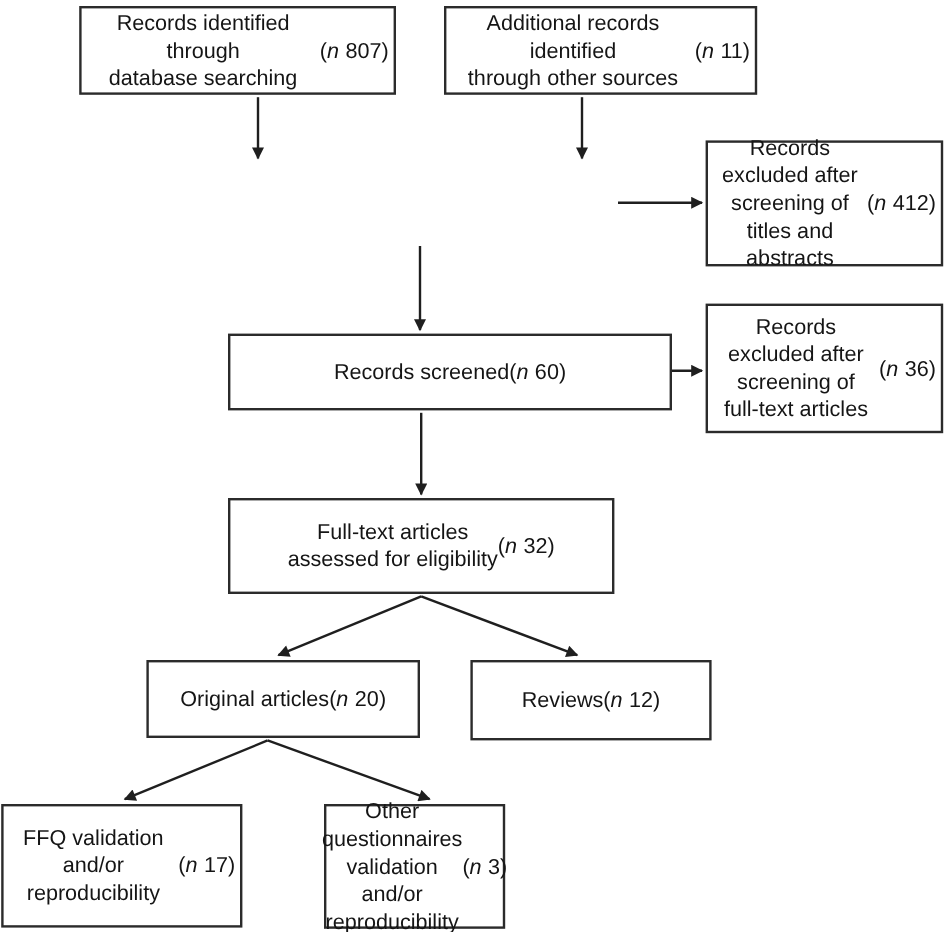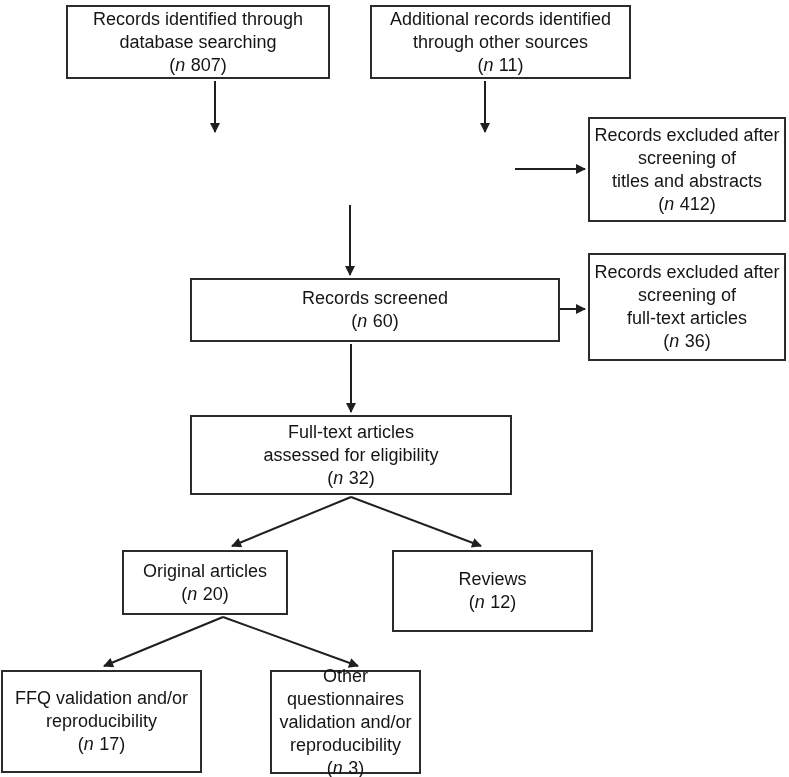--- a/index.html
+++ b/index.html
@@ -19,21 +19,21 @@
   }
   .arrows{position:absolute;left:0;top:0;width:789px;height:777px;}
   .arrow{stroke:var(--line);stroke-width:2;fill:none;}
   .arrowhead{fill:var(--line);stroke:none;}
   .box{
     position:absolute;
     box-sizing:border-box;
     background:var(--background);
     border:2px solid var(--box-border);
     display:flex;
-    flex-direction:column;
+    flex-direction:row;
     align-items:center;
     justify-content:center;
     text-align:center;
     font-size:18px;
     line-height:23px;
     padding:2px 4px;
   }
   .lines{white-space:pre-line;}
   .count .nvar{font-style:italic;}
   .count .nval{margin-left:0.30em;}
@@ -92,26 +92,26 @@
 full-text articles</div>
     <div class="count"><span>(</span><span class="nvar">n</span><span class="nval">36</span><span>)</span></div>
   </div>
 
   <div class="box" style="left:190px;top:415px;width:322px;height:80px">
     <div class="lines">Full-text articles
 assessed for eligibility</div>
     <div class="count"><span>(</span><span class="nvar">n</span><span class="nval">32</span><span>)</span></div>
   </div>
 
-  <div class="box" style="left:122px;top:550px;width:166px;height:65px">
+  <div class="box" style="left:122px;top:550px;width:228px;height:65px">
     <div class="lines">Original articles</div>
     <div class="count"><span>(</span><span class="nvar">n</span><span class="nval">20</span><span>)</span></div>
   </div>
 
-  <div class="box" style="left:392px;top:550px;width:201px;height:82px">
+  <div class="box" style="left:392px;top:550px;width:201px;height:67px">
     <div class="lines">Reviews</div>
     <div class="count"><span>(</span><span class="nvar">n</span><span class="nval">12</span><span>)</span></div>
   </div>
 
   <div class="box" style="left:1px;top:670px;width:201px;height:103px">
     <div class="lines">FFQ validation and/or
 reproducibility</div>
     <div class="count"><span>(</span><span class="nvar">n</span><span class="nval">17</span><span>)</span></div>
   </div>
 

